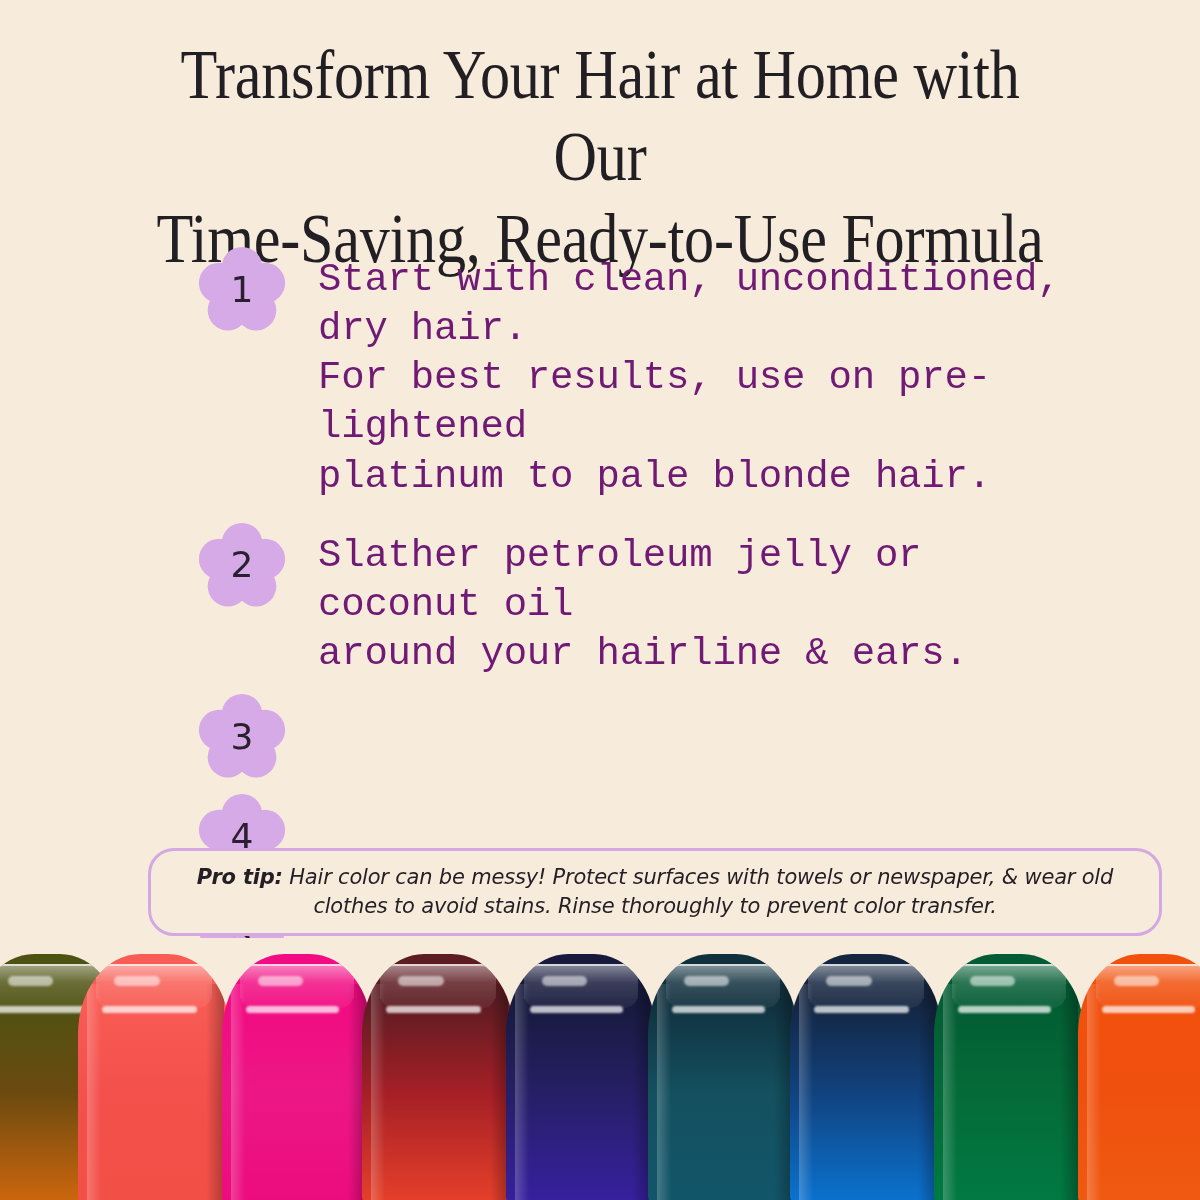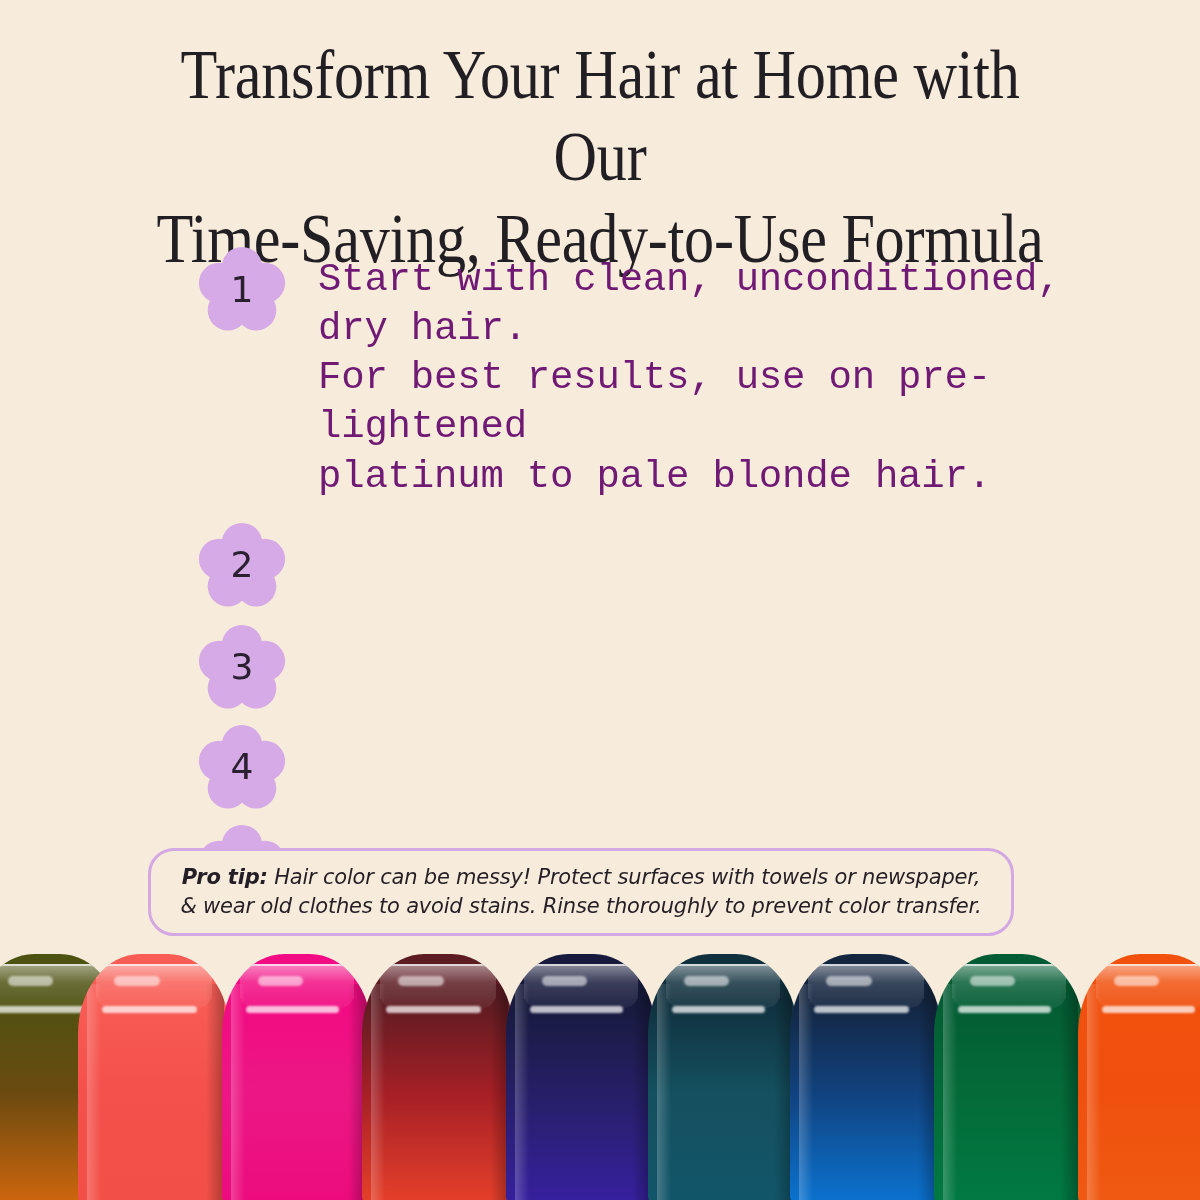--- a/index.html
+++ b/index.html
@@ -94,21 +94,21 @@
     letter-spacing: -0.2px;
     padding-top: 4px;
     white-space: pre-line;
   }
 
   
   .protip {
     position: absolute;
     left: 148px;
     top: 848px;
-    width: 866px;
+    width: 1014px;
     height: 88px;
     border: 3px solid #d3a8e3;
     border-radius: 26px;
     background: #f7ecdb;
     display: flex;
     align-items: center;
     justify-content: center;
     text-align: center;
     padding: 0 26px;
   }
@@ -239,20 +239,22 @@
             <circle cx="50" cy="24" r="23"></circle>
             <circle cx="76" cy="42" r="23"></circle>
             <circle cx="66" cy="73" r="23"></circle>
             <circle cx="34" cy="73" r="23"></circle>
             <circle cx="24" cy="42" r="23"></circle>
             <circle cx="50" cy="50" r="27"></circle>
           </g>
         </svg>
         <span class="num">2</span>
       </div>
+      <div class="step-text">Slather petroleum jelly or coconut oil
+around your hairline &amp; ears.</div>
     </div>
 
     <div class="step s3">
       <div class="badge">
         <svg viewBox="0 0 100 100" aria-hidden="true">
           <g fill="#d6a9e7">
             <circle cx="50" cy="24" r="23"></circle>
             <circle cx="76" cy="42" r="23"></circle>
             <circle cx="66" cy="73" r="23"></circle>
             <circle cx="34" cy="73" r="23"></circle>

